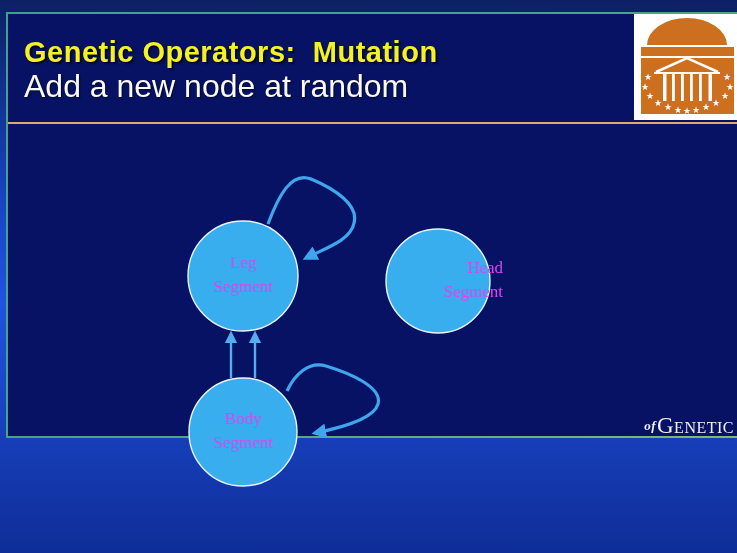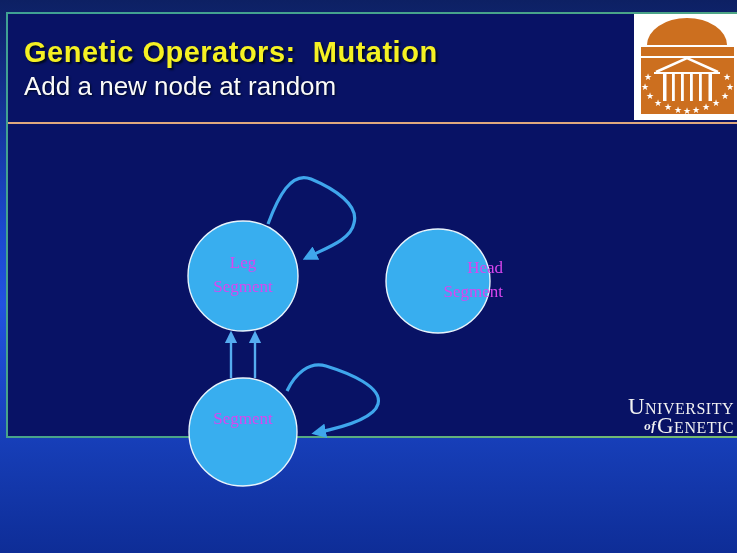--- a/index.html
+++ b/index.html
@@ -17,21 +17,21 @@
     position:absolute;left:2px;top:2px;right:2px;bottom:2px;
     background:#081265;
   }
   .header{position:absolute;left:16px;top:20px;right:120px;}
   .title{
     font-size:29px;font-weight:bold;color:#f5f123;line-height:36px;
     white-space:pre;letter-spacing:0.5px;
     text-shadow:2px 2px 2px #000a20;
   }
   .subtitle{
-    font-size:26px;font-weight:normal;color:#fafafa;line-height:33px;
+    font-size:32px;font-weight:normal;color:#fafafa;line-height:33px;
     text-shadow:1px 1px 2px #000a20;
   }
   .header-rule{
     position:absolute;left:0;right:0;top:108px;height:2px;background:#dfa87e;
   }
   .logo{
     position:absolute;top:0px;right:-1px;width:107px;height:106px;
   }
   .diagram{position:absolute;left:0;top:0;}
   .node-label{
@@ -121,22 +121,22 @@
 
     <div class="node-label" style="left:170px;top:237px;">
       <div>Leg</div>
       <div>Segment</div>
     </div>
     <div class="node-label" style="left:365px;top:242px;text-align:right;">
       <div>Head</div>
       <div>Segment</div>
     </div>
     <div class="node-label" style="left:170px;top:393px;">
+      <div>Body</div>
       <div>Segment</div>
     </div>
 
     <div class="wordmark">
-      <div class="wm-line1">University</div>
       <div class="wm-line2"><span class="wm-of">of</span><span>Genetic</span></div>
     </div>
 
   </div>
 </div>
 
 </body></html>

